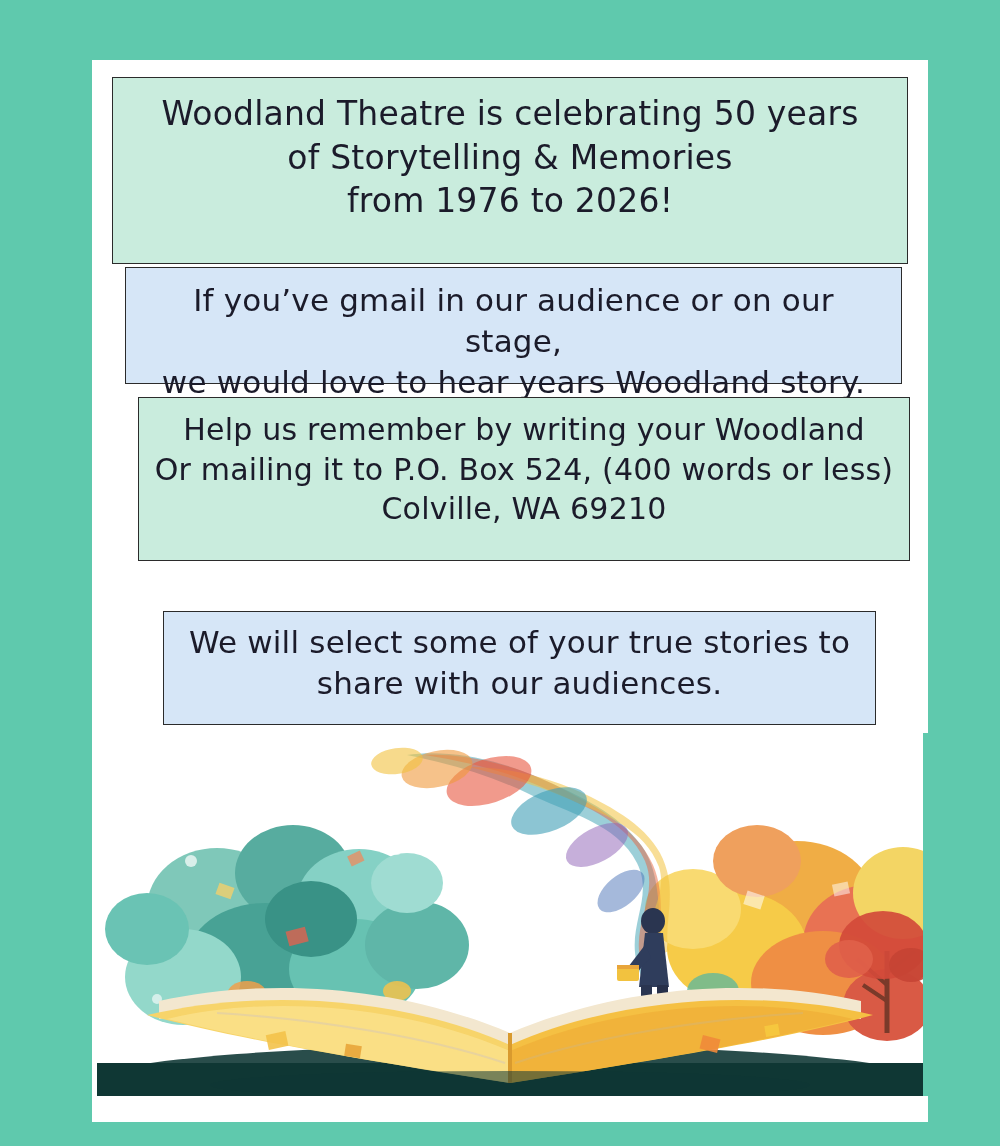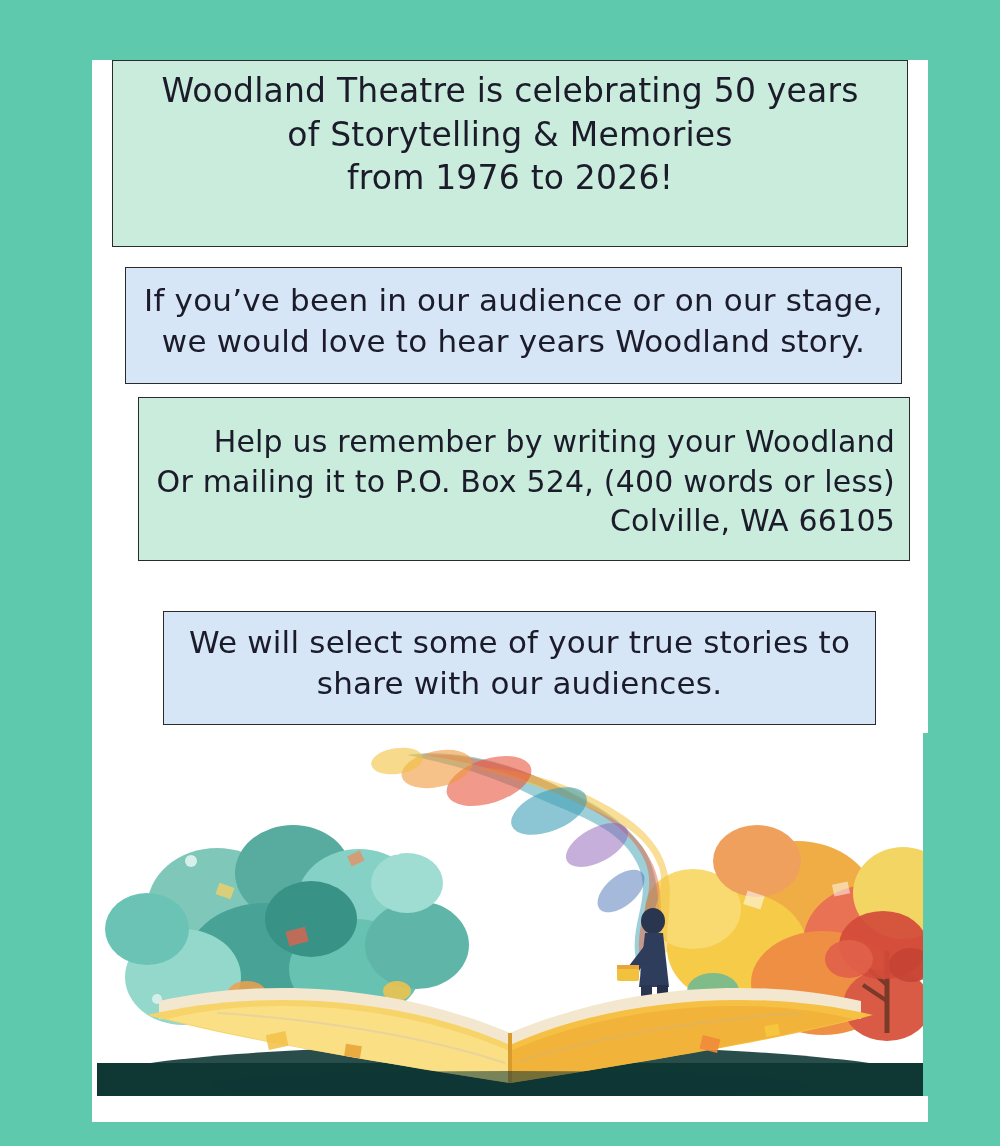--- a/index.html
+++ b/index.html
@@ -44,45 +44,44 @@
     background: #c9ecdd;
   }
   .panel-blue {
     background: #d6e6f7;
   }
 
   
   #panel-celebration {
     position: absolute;
     left: 20px;
-    top: 0;
+    top: 17px;
     width: 796px;
     height: 187px;
     font-size: 33px;
-    padding-top: 8px;
+    padding-top: 14px;
   }
   
   #panel-invitation {
     position: absolute;
     left: 33px;
     top: 207px;
     width: 777px;
     height: 117px;
     padding-top: 12px;
   }
   
   #panel-instructions {
     position: absolute;
     left: 46px;
     top: 337px;
     width: 772px;
     height: 164px;
-    padding-top: 24px;
+    padding-top: 12px;
     font-size: 30px;
-    text-align: right;
   }
   
   #panel-selection {
     position: absolute;
     left: 71px;
     top: 551px;
     width: 713px;
     height: 114px;
   }
 
@@ -130,28 +129,28 @@
 <div class="poster">
  <div class="poster-inner">
 
   <div class="panel panel-mint" id="panel-celebration">
     <p>Woodland Theatre is celebrating 50 years</p>
     <p>of Storytelling &amp; Memories</p>
     <p>from 1976 to 2026!</p>
   </div>
 
   <div class="panel panel-blue" id="panel-invitation">
-    <p>If you’ve been in our audience or on our stage,</p>
+    <p>If you’ve gmail in our audience or on our stage,</p>
     <p>we would love to hear years Woodland story.</p>
   </div>
 
   <div class="panel panel-mint" id="panel-instructions">
     <p>Help us remember by writing your Woodland</p>
     <p>Or mailing it to P.O. Box 524, (400 words or less)</p>
-    <p>Colville, WA 66105</p>
+    <p>Colville, WA 69210</p>
   </div>
 
   <div class="panel panel-blue" id="panel-selection">
     <p>We will select some of your true stories to</p>
     <p>share with our audiences.</p>
   </div>
 
   <div class="teal-left-notch"></div>
 
   <div id="illustration">

